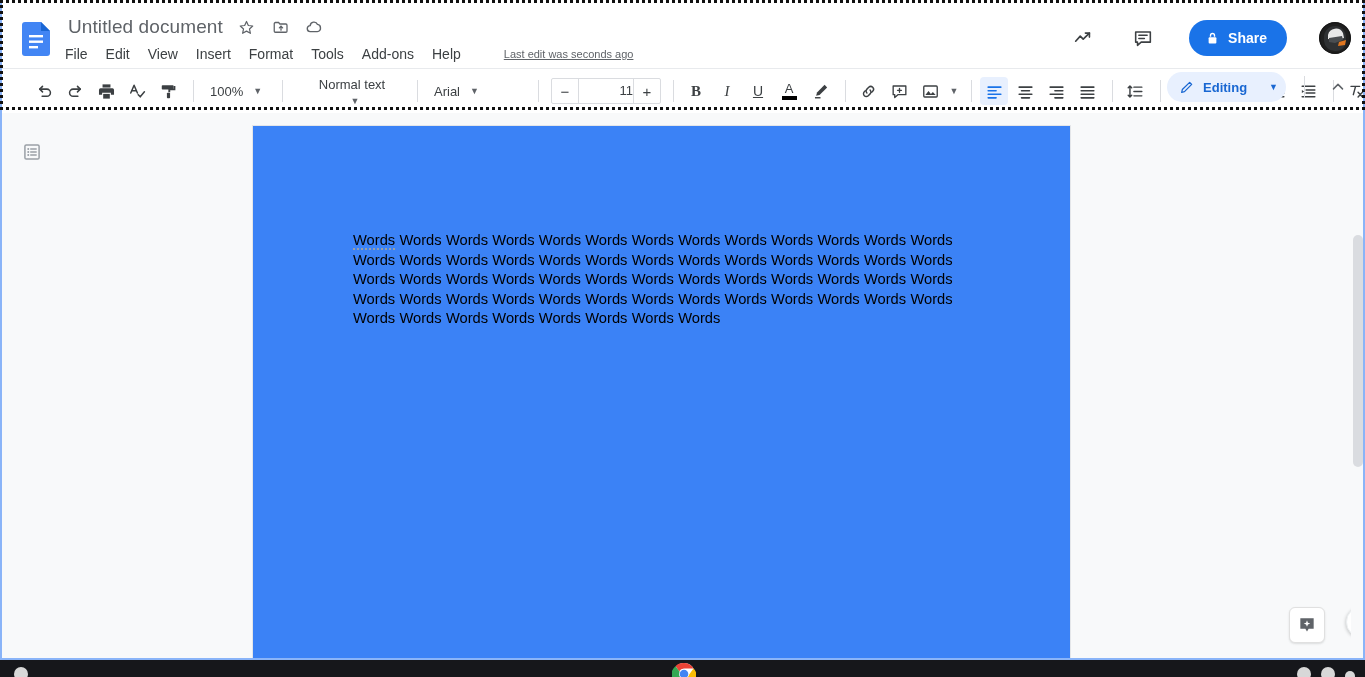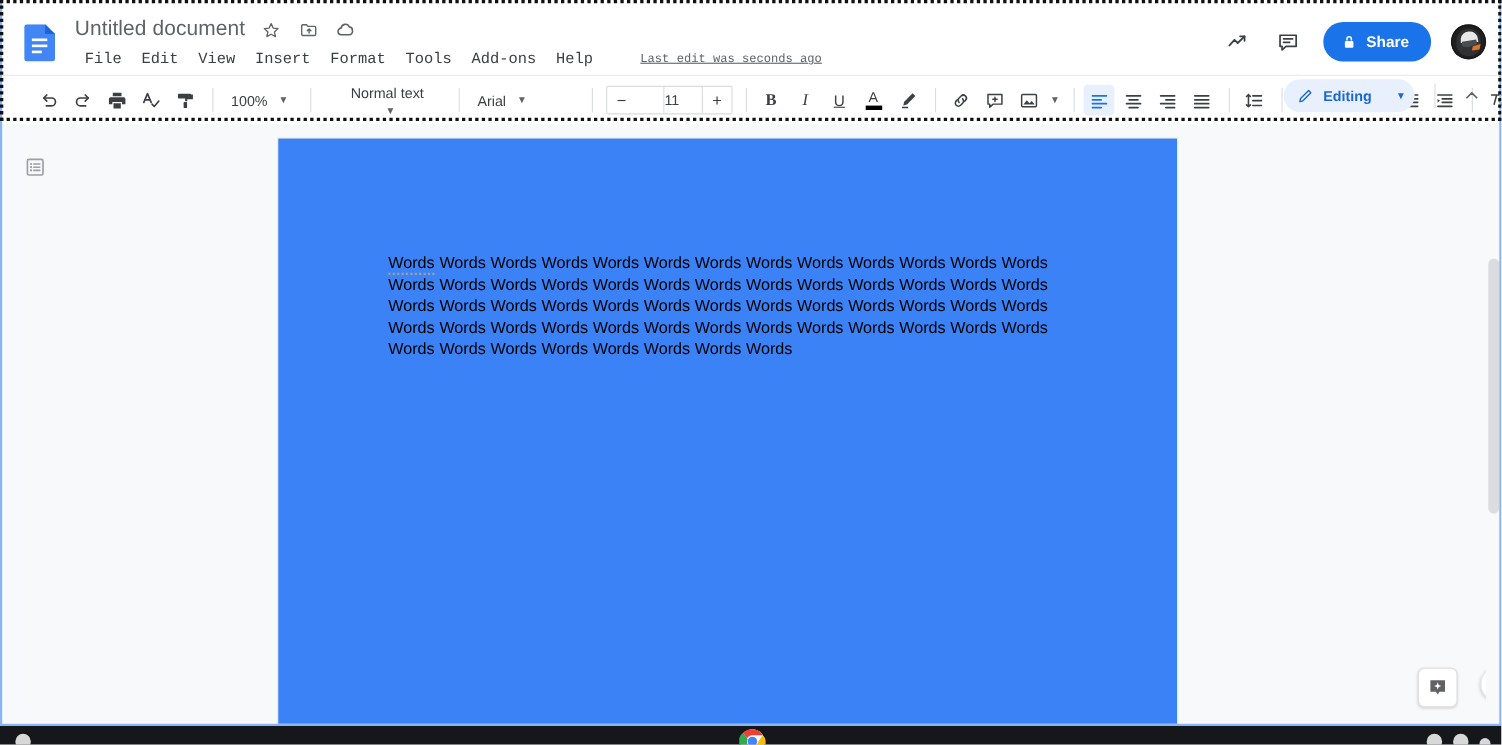--- a/index.html
+++ b/index.html
@@ -51,37 +51,37 @@
   .doc-title {
     font-size: 19px; color: #5f6368; letter-spacing: .1px;
     white-space: nowrap;
   }
   .title-icon {
     width: 20px; height: 20px; color: #5f6368;
     display: inline-flex; align-items: center; justify-content: center;
     cursor: pointer;
   }
   .menubar {
-    position: absolute; left: 68px; top: 44px;
-    display: flex; align-items: center; gap: 0px; font-family: Liberation Mono, monospace;
+    position: absolute; left: 56px; top: 44px;
+    display: flex; align-items: center; gap: 0px;
   }
   .menu-item {
     font-size: 14px; color: #3c4043;
     padding: 2px 9px;
     cursor: pointer; white-space: nowrap;
   }
   .last-edit {
     font-size: 11px; color: #5f6368;
     text-decoration: underline;
     margin-left: 34px; white-space: nowrap;
     cursor: pointer;
   }
   .header-right {
     position: absolute; right: 14px; top: 18px;
-    display: flex; align-items: center; gap: 6px;
+    display: flex; align-items: center; gap: 20px;
   }
   .hdr-icon-btn {
     width: 40px; height: 40px; border-radius: 50%;
     display: flex; align-items: center; justify-content: center;
     color: #3c4043; cursor: pointer; background: transparent;
   }
   .share-btn {
     height: 36px; border-radius: 18px;
     background: #1a73e8; color: #ffffff;
     display: flex; align-items: center; gap: 8px;
@@ -130,23 +130,23 @@
     display: flex; align-items: center; flex: none;
     border: 1px solid #dadce0; border-radius: 2px;
     height: 26px; margin: 0 4px;
   }
   .fs-btn {
     width: 26px; height: 24px;
     display: flex; align-items: center; justify-content: center;
     color: #3c4043; font-size: 15px; cursor: pointer;
   }
   .fs-val {
-    width: 36px; text-align: left; font-size: 13px; color: #3c4043;
+    width: 56px; text-align: right; font-size: 13px; color: #3c4043;
     border-left: 1px solid #dadce0; border-right: 1px solid #dadce0;
-    height: 24px; line-height: 24px; cursor: text; margin-left: 25px;
+    height: 24px; line-height: 24px; cursor: text;
   }
   .tb-btn.active { background: #e8f0fe; }
   .tb-btn.active svg { color: #1a73e8; }
   .tb-caret-btn {
     width: 14px; height: 28px;
     display: flex; align-items: center; justify-content: center;
     color: #5f6368; cursor: pointer; flex: none; margin-right: 2px;
   }
   .toolbar-right {
     position: absolute; right: 12px; top: 72px;

